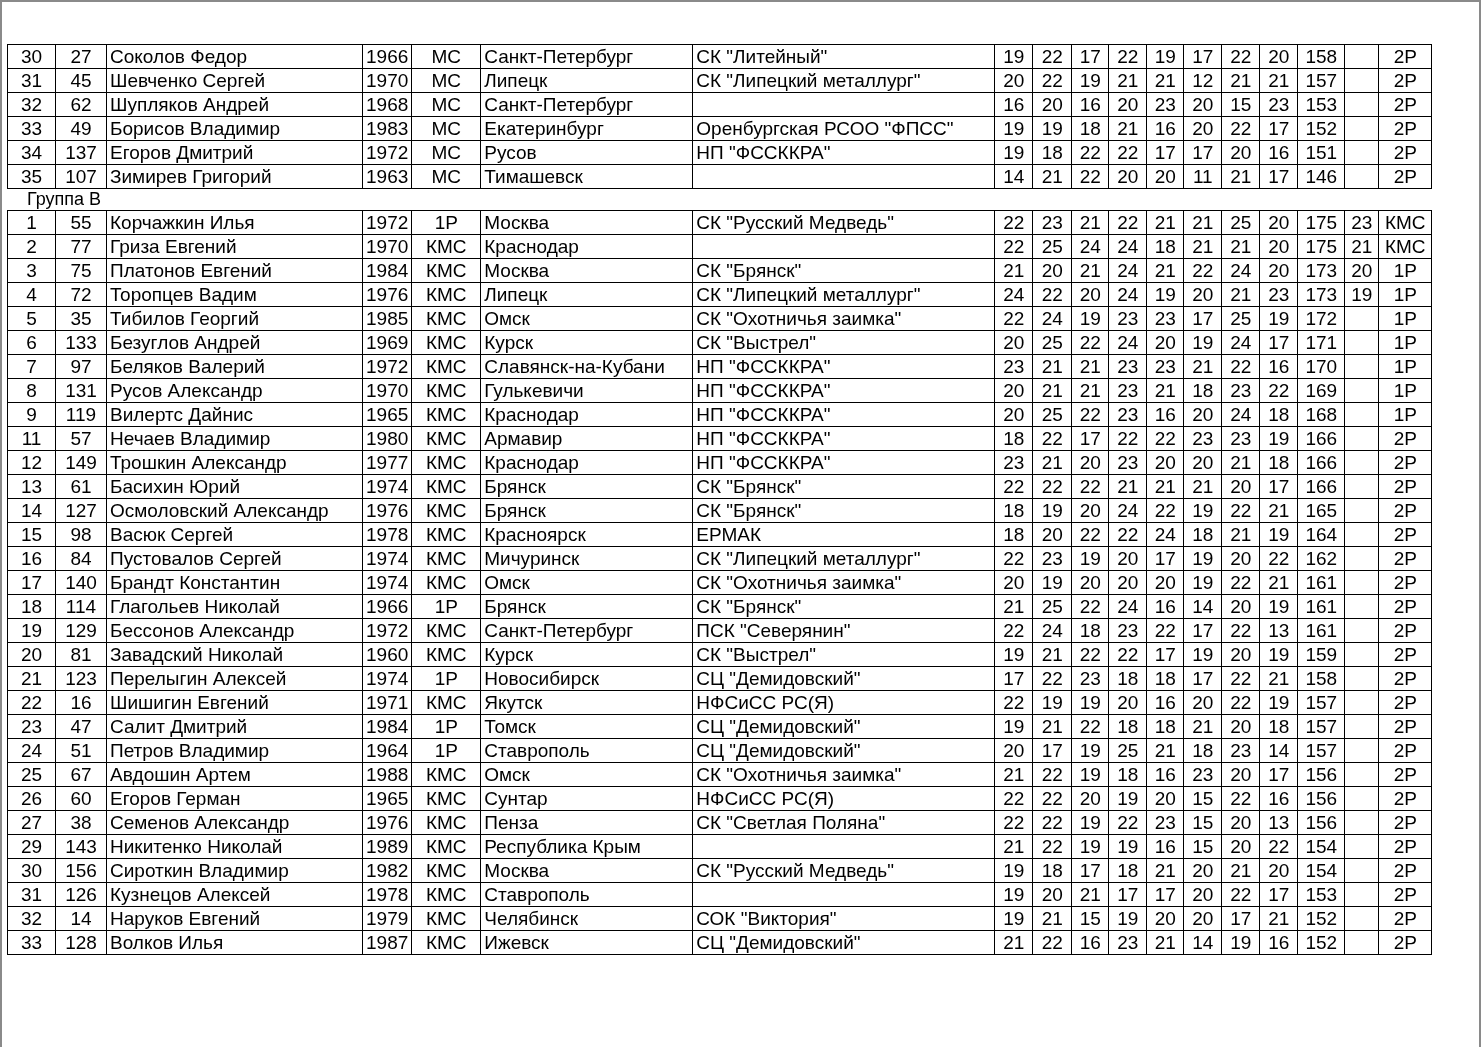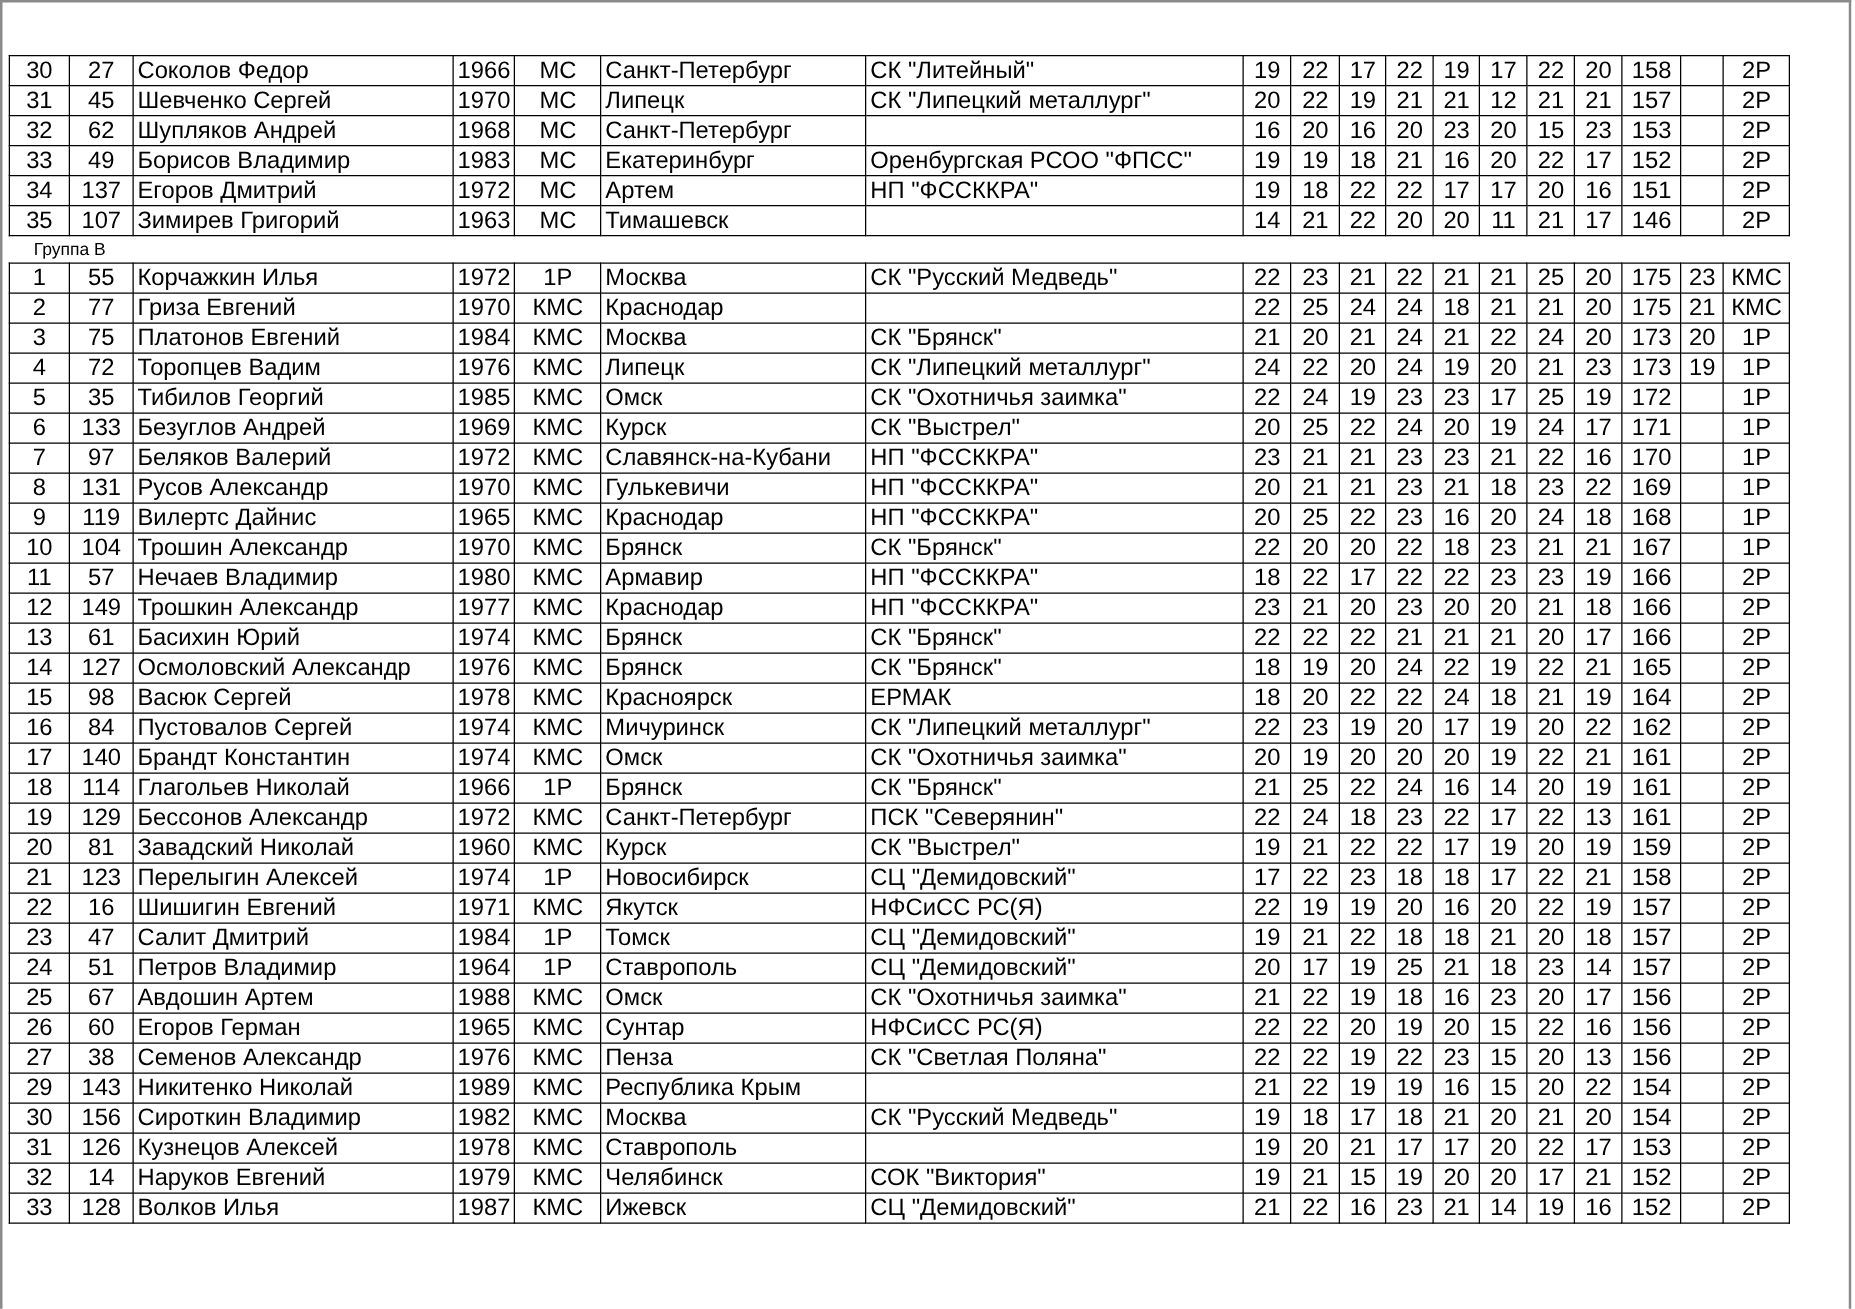--- a/index.html
+++ b/index.html
@@ -10,21 +10,21 @@
                 box-sizing: border-box; }
   table.results { position: absolute; left: 7px; border-collapse: collapse; table-layout: fixed; }
   table.results td { border: 1.5px solid #000; height: 22px; padding: 0 3px; font-size: 19px;
                      line-height: 22px; white-space: nowrap; overflow: hidden; }
   table.results tr { height: 24px; }
   td.c { text-align: center; }
   td.l { text-align: left; padding-left: 2px; }
   td.yr { font-size: 12px; text-align: center; margin-left: 28px; }
   td.sc { text-align: center; padding: 0; }
   td.tot { text-align: center; padding: 0; }
-  .group-label { position: absolute; left: 27px; top: 188px; font-size: 14px; line-height: 22px; }
+  .group-label { position: absolute; left: 27px; top: 188px; font-size: 18px; line-height: 22px; }
   #tblA { top: 44px; }
   #tblB { top: 210px; }
 </style>
 </head>
 <body>
 
 <div class="page-frame"></div>
 
 <table class="results" id="tblA">
   <colgroup>
@@ -127,21 +127,21 @@
         <td class="tot">152</td>
         <td class="sc"></td>
         <td class="c">2Р</td>
       </tr>
       <tr>
         <td class="c">34</td>
         <td class="c">137</td>
         <td class="l">Егоров Дмитрий</td>
         <td class="yr">1972</td>
         <td class="c">МС</td>
-        <td class="l">Артем</td>
+        <td class="l">Русов</td>
         <td class="l">НП "ФССККРА"</td>
         <td class="sc">19</td>
         <td class="sc">18</td>
         <td class="sc">22</td>
         <td class="sc">22</td>
         <td class="sc">17</td>
         <td class="sc">17</td>
         <td class="sc">20</td>
         <td class="sc">16</td>
         <td class="tot">151</td>
@@ -369,40 +369,20 @@
         <td class="sc">23</td>
         <td class="sc">16</td>
         <td class="sc">20</td>
         <td class="sc">24</td>
         <td class="sc">18</td>
         <td class="tot">168</td>
         <td class="sc"></td>
         <td class="c">1Р</td>
       </tr>
       <tr>
-        <td class="c">10</td>
-        <td class="c">104</td>
-        <td class="l">Трошин Александр</td>
-        <td class="yr">1970</td>
-        <td class="c">КМС</td>
-        <td class="l">Брянск</td>
-        <td class="l">СК "Брянск"</td>
-        <td class="sc">22</td>
-        <td class="sc">20</td>
-        <td class="sc">20</td>
-        <td class="sc">22</td>
-        <td class="sc">18</td>
-        <td class="sc">23</td>
-        <td class="sc">21</td>
-        <td class="sc">21</td>
-        <td class="tot">167</td>
-        <td class="sc"></td>
-        <td class="c">1Р</td>
-      </tr>
-      <tr>
         <td class="c">11</td>
         <td class="c">57</td>
         <td class="l">Нечаев Владимир</td>
         <td class="yr">1980</td>
         <td class="c">КМС</td>
         <td class="l">Армавир</td>
         <td class="l">НП "ФССККРА"</td>
         <td class="sc">18</td>
         <td class="sc">22</td>
         <td class="sc">17</td>

